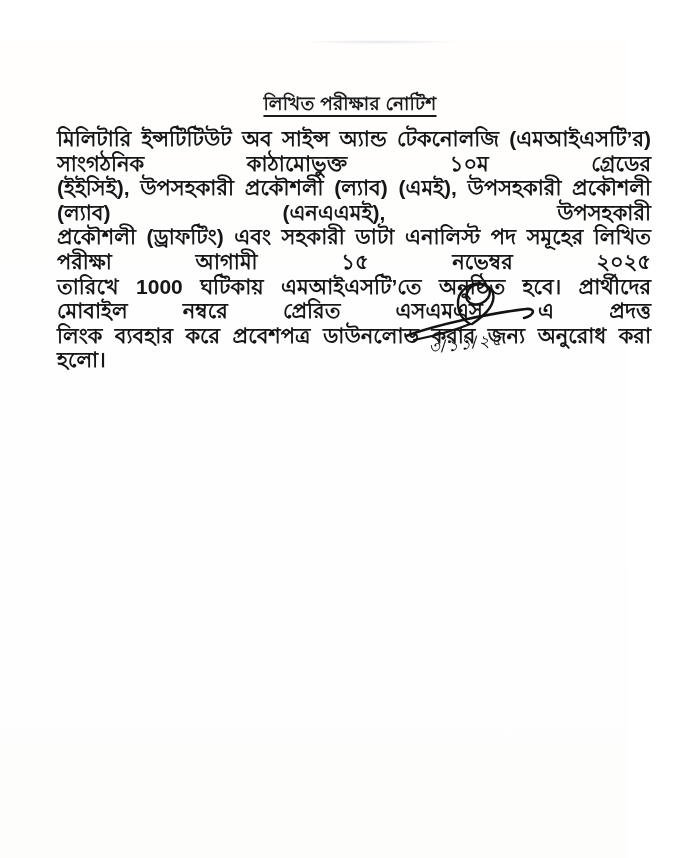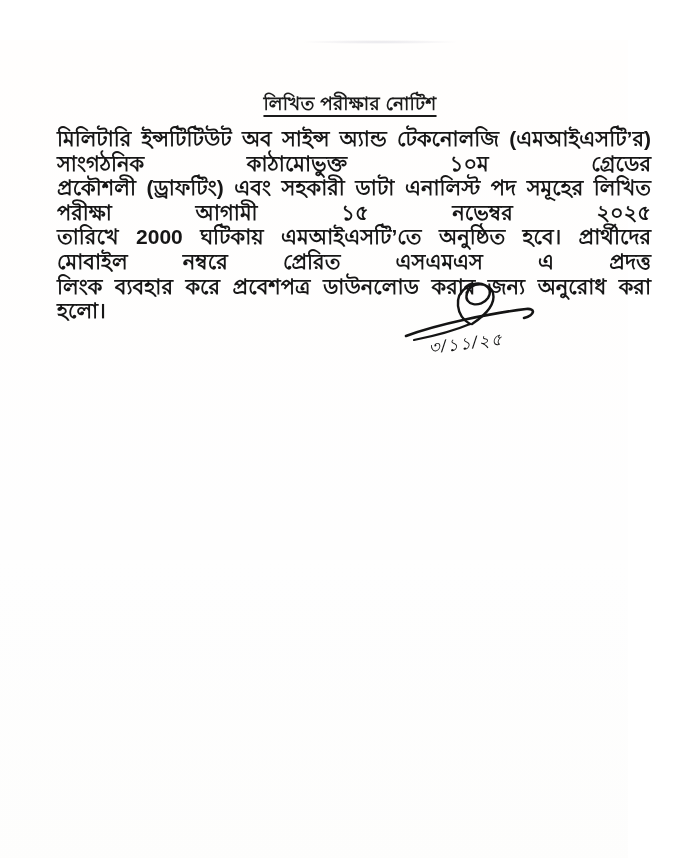--- a/index.html
+++ b/index.html
@@ -88,22 +88,23 @@
 <div class="paper">
 
   <div class="scan-artifact"></div>
 
   <div class="notice-title">
     <span class="underlined">লিখিত পরীক্ষার নোটিশ</span>
   </div>
 
   <div class="notice-body">
     <div class="body-line">মিলিটারি ইন্সটিটিউট অব সাইন্স অ্যান্ড টেকনোলজি (এমআইএসটি’র) সাংগঠনিক কাঠামোভুক্ত ১০ম গ্রেডের</div>
+    <div class="body-line">(ইইসিই), উপসহকারী প্রকৌশলী (ল্যাব) (এমই), উপসহকারী প্রকৌশলী (ল্যাব) (এনএএমই), উপসহকারী</div>
     <div class="body-line">প্রকৌশলী (ড্রাফটিং) এবং সহকারী ডাটা এনালিস্ট  পদ সমূহের লিখিত পরীক্ষা আগামী ১৫ নভেম্বর ২০২৫</div>
-    <div class="body-line">তারিখে 2000 ঘটিকায় এমআইএসটি’তে অনুষ্ঠিত হবে। প্রার্থীদের মোবাইল নম্বরে প্রেরিত এসএমএস এ প্রদত্ত</div>
+    <div class="body-line">তারিখে 1000 ঘটিকায় এমআইএসটি’তে অনুষ্ঠিত হবে। প্রার্থীদের মোবাইল নম্বরে প্রেরিত এসএমএস এ প্রদত্ত</div>
     <div class="body-line last">লিংক ব্যবহার করে প্রবেশপত্র ডাউনলোড করার জন্য অনুরোধ করা হলো।</div>
   </div>
 
   <div class="signature-block">
     <svg width="170" height="78" viewBox="0 0 170 78">
 
       <path d="M74,46 C60,38 57,18 71,9 C85,1 99,9 92,20 C85,30 67,28 71,15 C75,3 94,4 97,15 C100,27 88,38 76,46" fill="none" stroke="#141414" stroke-width="2.4" stroke-linecap="round"></path>
 
       <path d="M10,58 C42,46 96,35 130,31 C140,30 139,37 128,40" fill="none" stroke="#141414" stroke-width="2.6" stroke-linecap="round"></path>
 

